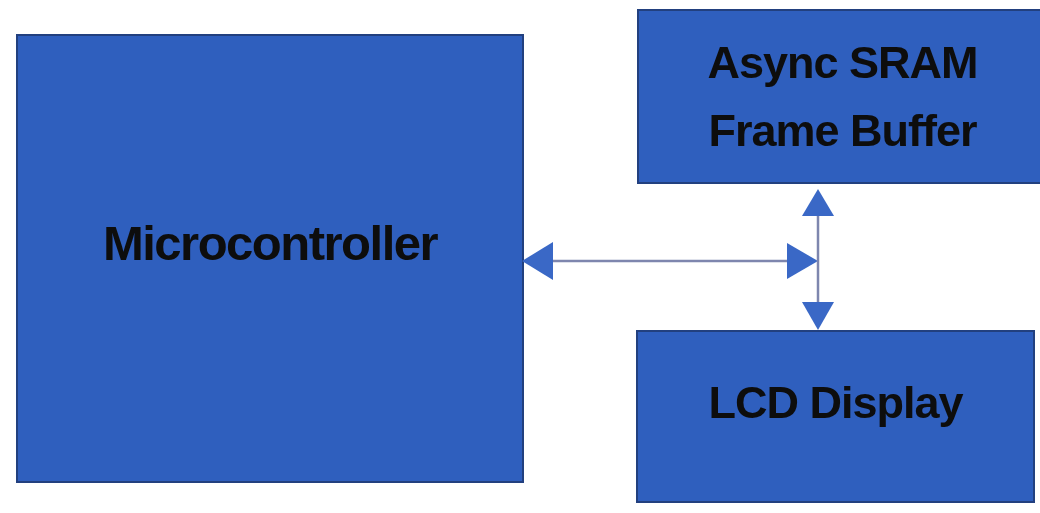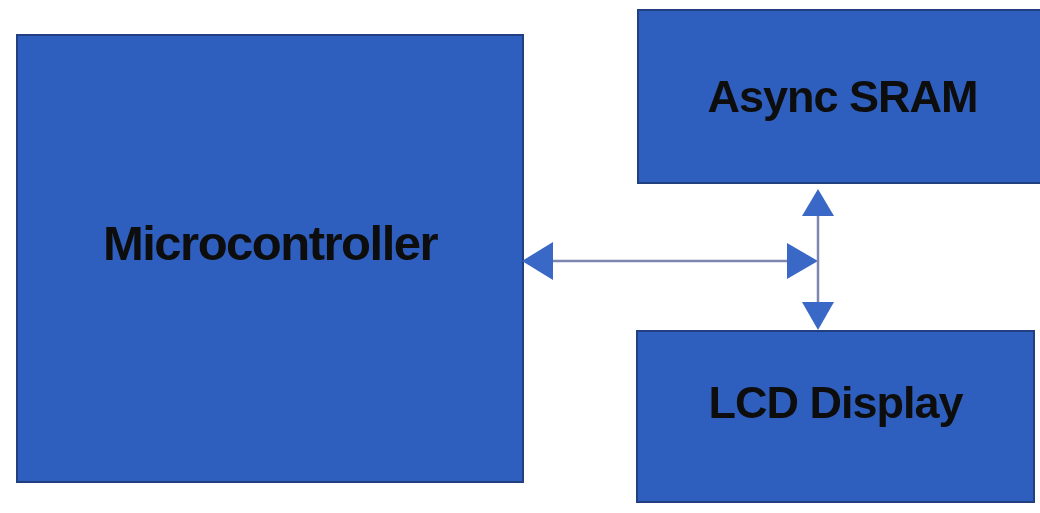--- a/index.html
+++ b/index.html
@@ -67,20 +67,21 @@
 <body>
 
 <div class="canvas">
 
   <div class="node node-mcu">
     <span class="label">Microcontroller</span>
   </div>
 
   <div class="node node-sram">
     <span class="label">Async SRAM</span>
+    <span class="label">Frame Buffer</span>
   </div>
 
   <div class="node node-lcd">
     <span class="label">LCD Display</span>
   </div>
 
   <svg class="arrow-layer" viewBox="0 0 1040 513" xmlns="http://www.w3.org/2000/svg">
 
     <g>
       <line class="arrow-shaft" x1="547" y1="261" x2="793" y2="261"></line>

